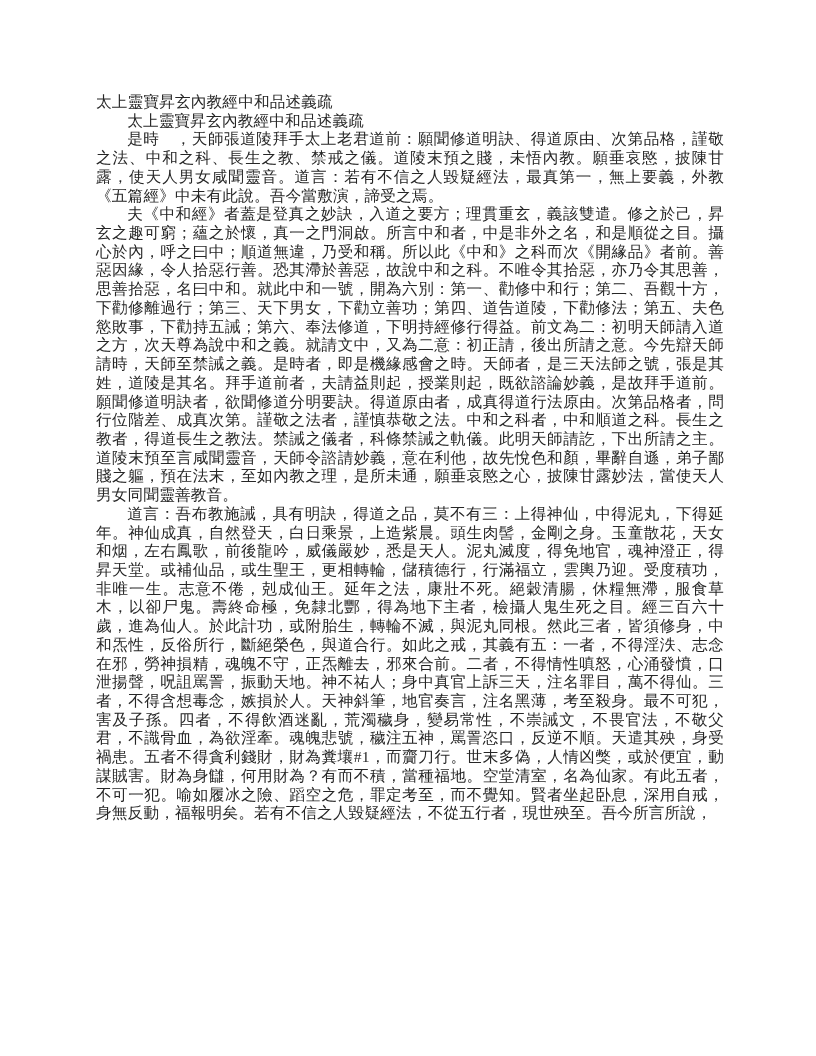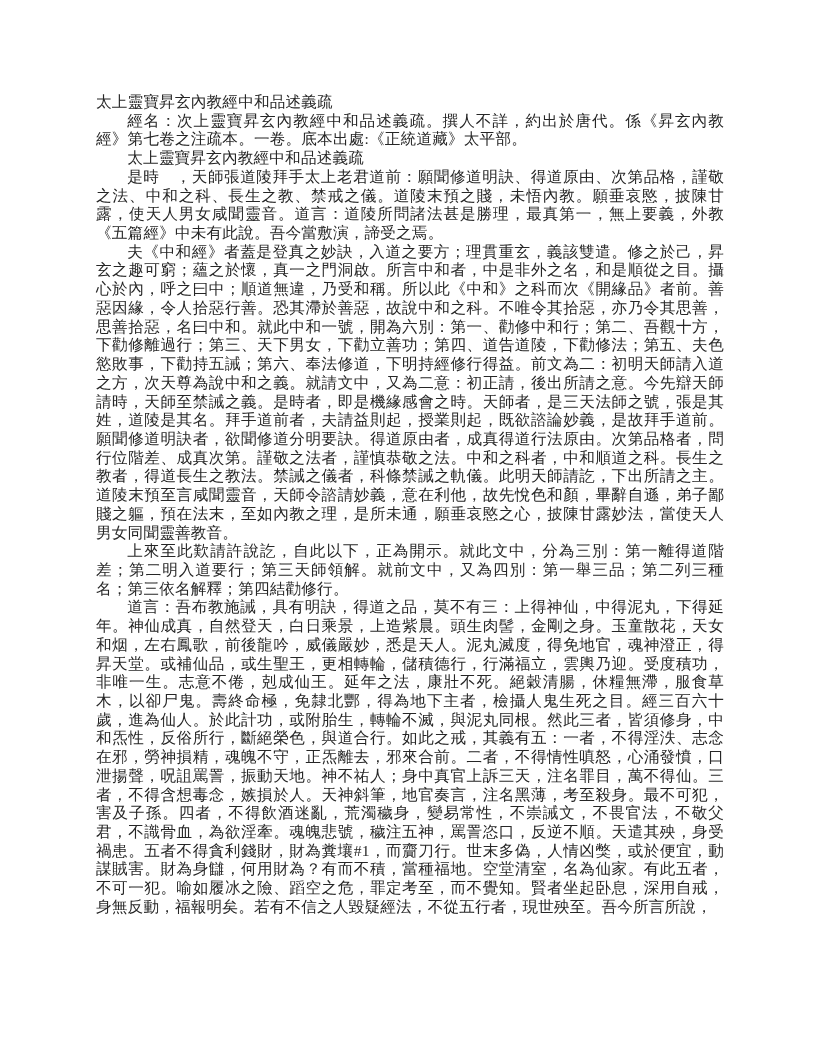--- a/index.html
+++ b/index.html
@@ -29,19 +29,17 @@
   }
   .page p.indent {
     text-indent: 2em;
   }
 </style>
 </head>
 <body>
 
 <div class="page">
   <p>太上靈寶昇玄內教經中和品述義疏</p>
-  <p class="indent">經名：次上靈寶昇玄內教經中和品述義疏。撰人不詳，約出於唐代。係《昇玄內教經》第七卷之注疏本。一卷。底本出處:《正統道藏》太平部。</p>
   <p class="indent">太上靈寶昇玄內教經中和品述義疏</p>
-  <p class="indent">是時　，天師張道陵拜手太上老君道前：願聞修道明訣、得道原由、次第品格，謹敬之法、中和之科、長生之教、禁戒之儀。道陵末預之賤，未悟內教。願垂哀愍，披陳甘露，使天人男女咸聞靈音。道言：道陵所問諸法甚是勝理，最真第一，無上要義，外教《五篇經》中未有此說。吾今當敷演，諦受之焉。</p>
+  <p class="indent">是時　，天師張道陵拜手太上老君道前：願聞修道明訣、得道原由、次第品格，謹敬之法、中和之科、長生之教、禁戒之儀。道陵末預之賤，未悟內教。願垂哀愍，披陳甘露，使天人男女咸聞靈音。道言：若有不信之人毀疑經法，最真第一，無上要義，外教《五篇經》中未有此說。吾今當敷演，諦受之焉。</p>
   <p class="indent">夫《中和經》者蓋是登真之妙訣，入道之要方；理貫重玄，義該雙遣。修之於己，昇玄之趣可窮；蘊之於懷，真一之門洞啟。所言中和者，中是非外之名，和是順從之目。攝心於內，呼之曰中；順道無違，乃受和稱。所以此《中和》之科而次《開緣品》者前。善惡因緣，令人拾惡行善。恐其滯於善惡，故說中和之科。不唯令其拾惡，亦乃令其思善，思善拾惡，名曰中和。就此中和一號，開為六別：第一、勸修中和行；第二、吾觀十方，下勸修離過行；第三、天下男女，下勸立善功；第四、道告道陵，下勸修法；第五、夫色慾敗事，下勸持五誡；第六、奉法修道，下明持經修行得益。前文為二：初明天師請入道之方，次天尊為說中和之義。就請文中，又為二意：初正請，後出所請之意。今先辯天師請時，天師至禁誡之義。是時者，即是機緣感會之時。天師者，是三天法師之號，張是其姓，道陵是其名。拜手道前者，夫請益則起，授業則起，既欲諮論妙義，是故拜手道前。願聞修道明訣者，欲聞修道分明要訣。得道原由者，成真得道行法原由。次第品格者，問行位階差、成真次第。謹敬之法者，謹慎恭敬之法。中和之科者，中和順道之科。長生之教者，得道長生之教法。禁誡之儀者，科條禁誡之軌儀。此明天師請訖，下出所請之主。道陵末預至言咸聞靈音，天師令諮請妙義，意在利他，故先悅色和顏，畢辭自遜，弟子鄙賤之軀，預在法末，至如內教之理，是所未通，願垂哀愍之心，披陳甘露妙法，當使天人男女同聞靈善教音。</p>
-  <p class="indent">上來至此歎請許說訖，自此以下，正為開示。就此文中，分為三別：第一離得道階差；第二明入道要行；第三天師領解。就前文中，又為四別：第一舉三品；第二列三種名；第三依名解釋；第四結勸修行。</p>
   <p class="indent">道言：吾布教施誡，具有明訣，得道之品，莫不有三：上得神仙，中得泥丸，下得延年。神仙成真，自然登天，白日乘景，上造紫晨。頭生肉髻，金剛之身。玉童散花，天女和烟，左右鳳歌，前後龍吟，威儀嚴妙，悉是天人。泥丸滅度，得免地官，魂神澄正，得昇天堂。或補仙品，或生聖王，更相轉輪，儲積德行，行滿福立，雲輿乃迎。受度積功，非唯一生。志意不倦，剋成仙王。延年之法，康壯不死。絕穀清腸，休糧無滯，服食草木，以卻尸鬼。壽終命極，免隸北酆，得為地下主者，檢攝人鬼生死之目。經三百六十歲，進為仙人。於此計功，或附胎生，轉輪不滅，與泥丸同根。然此三者，皆須修身，中和炁性，反俗所行，斷絕榮色，與道合行。如此之戒，其義有五：一者，不得淫泆、志念在邪，勞神損精，魂魄不守，正炁離去，邪來合前。二者，不得情性嗔怒，心涌發憤，口泄揚聲，呪詛罵詈，振動天地。神不祐人；身中真官上訴三天，注名罪目，萬不得仙。三者，不得含想毒念，嫉損於人。天神斜筆，地官奏言，注名黑薄，考至殺身。最不可犯，害及子孫。四者，不得飲酒迷亂，荒濁穢身，變易常性，不崇誡文，不畏官法，不敬父君，不識骨血，為欲淫牽。魂魄悲號，穢注五神，罵詈恣口，反逆不順。天遣其殃，身受禍患。五者不得貪利錢財，財為糞壤#1，而齎刀行。世末多偽，人情凶獘，或於便宜，動謀賊害。財為身讎，何用財為？有而不積，當種福地。空堂清室，名為仙家。有此五者，不可一犯。喻如履冰之險、蹈空之危，罪定考至，而不覺知。賢者坐起卧息，深用自戒，身無反動，福報明矣。若有不信之人毀疑經法，不從五行者，現世殃至。吾今所言所說，</p>
 </div>
 
 </body></html>

